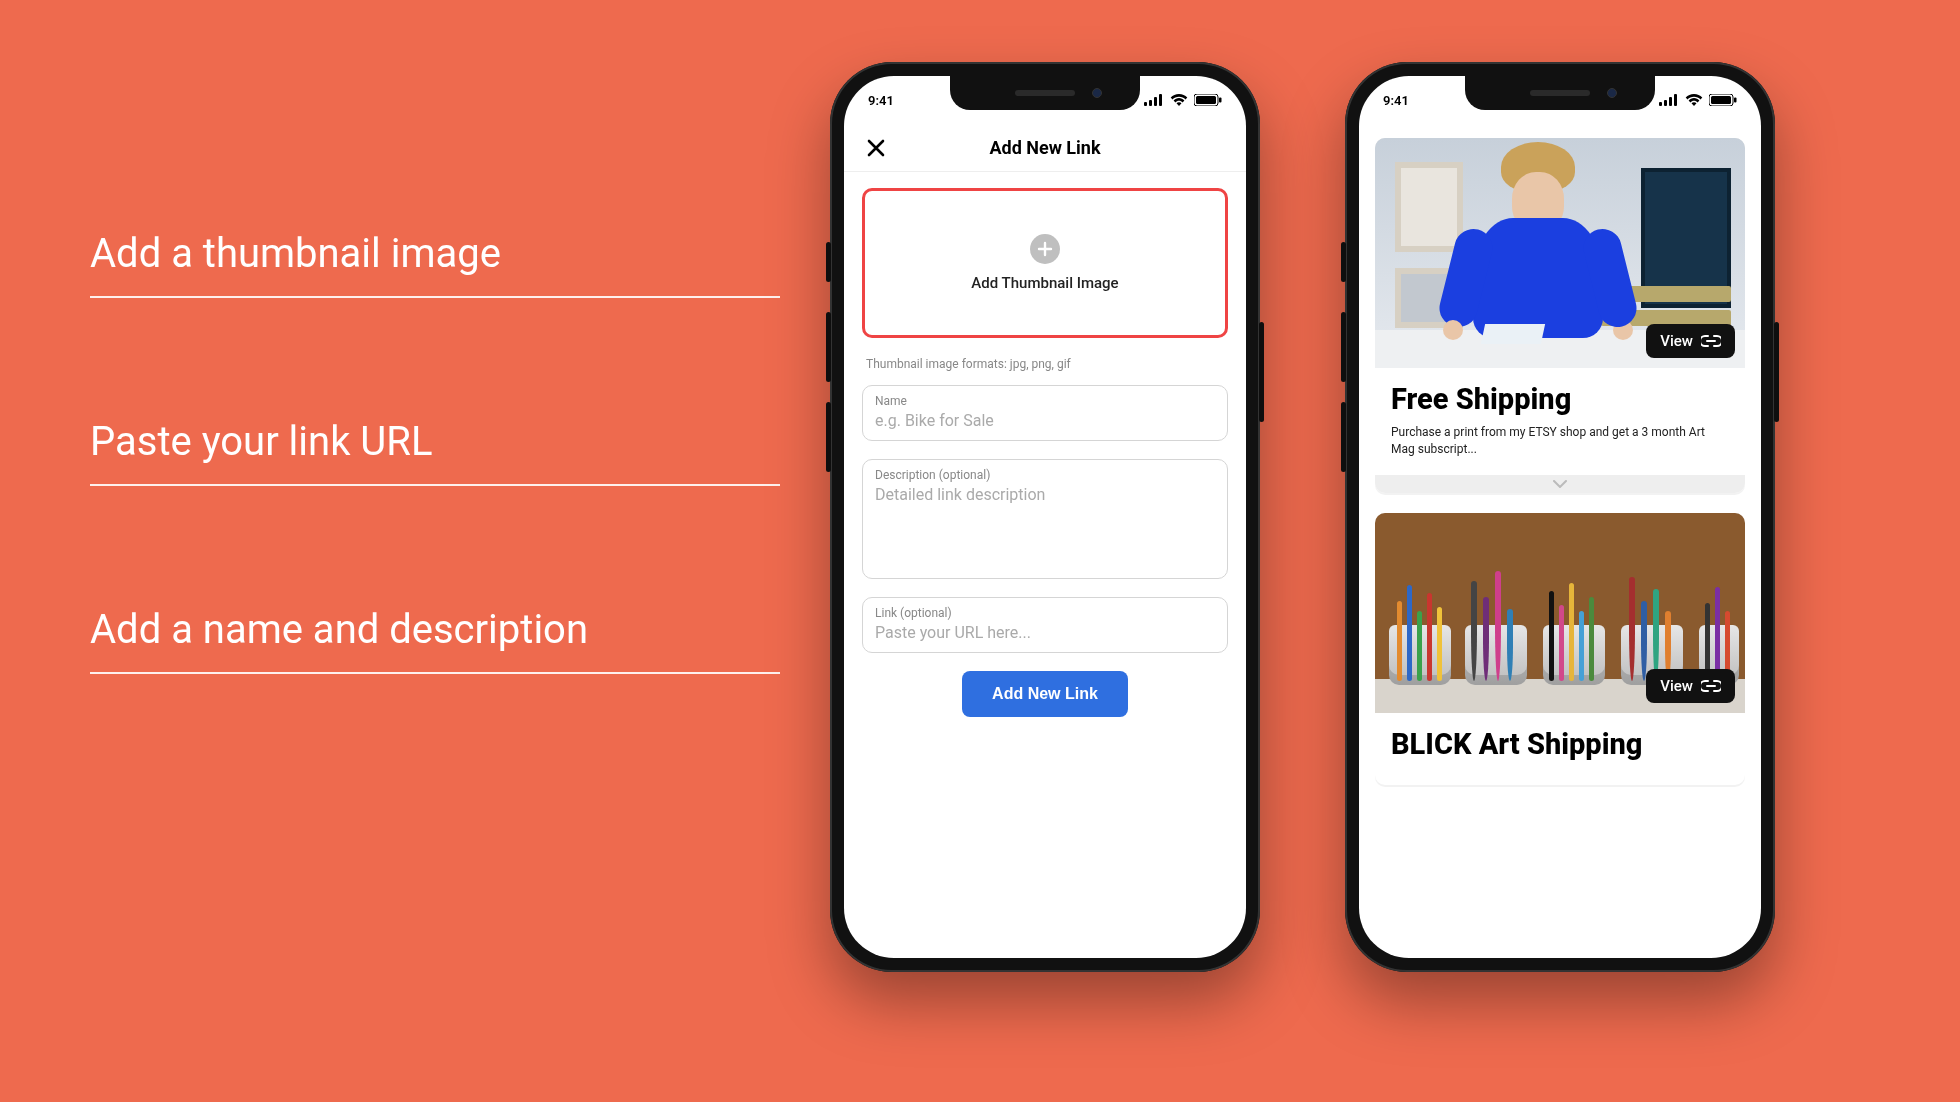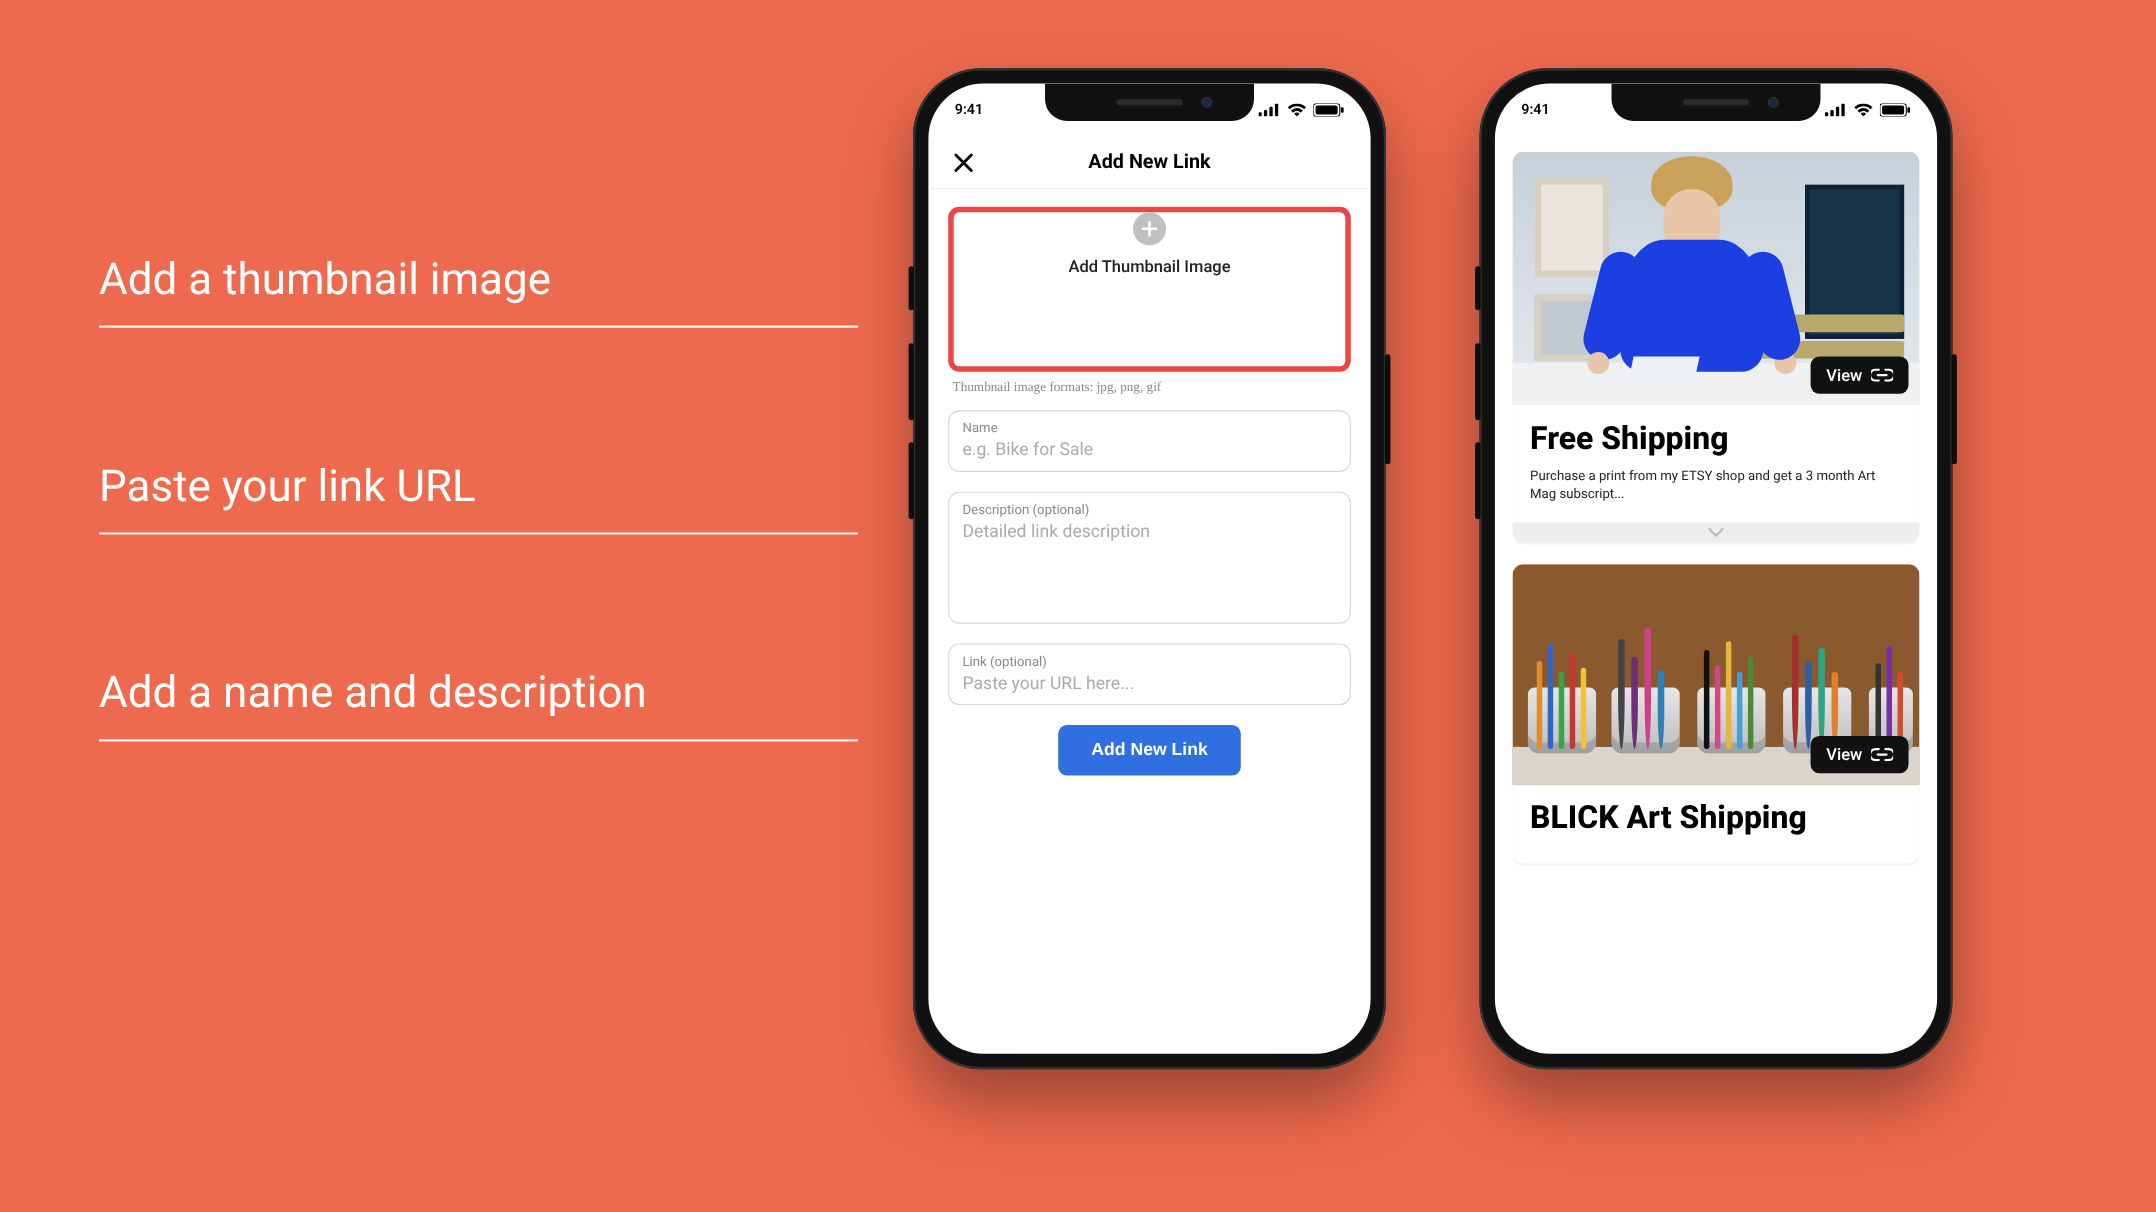--- a/index.html
+++ b/index.html
@@ -94,35 +94,35 @@
   }
   .nav-close {
     position: absolute; left: 18px; top: 50%; transform: translateY(-50%);
     width: 28px; height: 28px; display:flex; align-items:center; justify-content:center; cursor:pointer;
   }
   .nav-title { font-size: 18px; font-weight: 700; }
 
   .form-body { padding: 16px 18px; }
 
   .thumb-box {
-    border: 5px solid #ef4444;
+    border: 3px solid #ef4444;
     border-radius: 10px;
     height: 150px;
-    display: flex; flex-direction: column; align-items: center; justify-content: flex-start;
+    display: flex; flex-direction: column; align-items: center; justify-content: center;
     gap: 10px;
     cursor: pointer;
   }
   .plus-circle {
     width: 30px; height: 30px; border-radius: 50%;
     background: #bfbfbf;
     display:flex; align-items:center; justify-content:center;
   }
   .thumb-box .thumb-label { font-size: 15px; color: #222; font-weight: 500; }
 
-  .hint { font-size: 12px; color: #888; margin: 6px 4px 14px; font-family: Liberation Serif, serif; }
+  .hint { font-size: 12px; color: #888; margin: 19px 4px 14px; }
 
   .field {
     border: 1px solid #d5d5d5;
     border-radius: 10px;
     padding: 8px 12px 10px;
     margin-bottom: 18px;
     background:#fff;
   }
   .field .flabel { font-size: 12px; color: #888; margin-bottom: 3px; }
   .field input, .field textarea {

